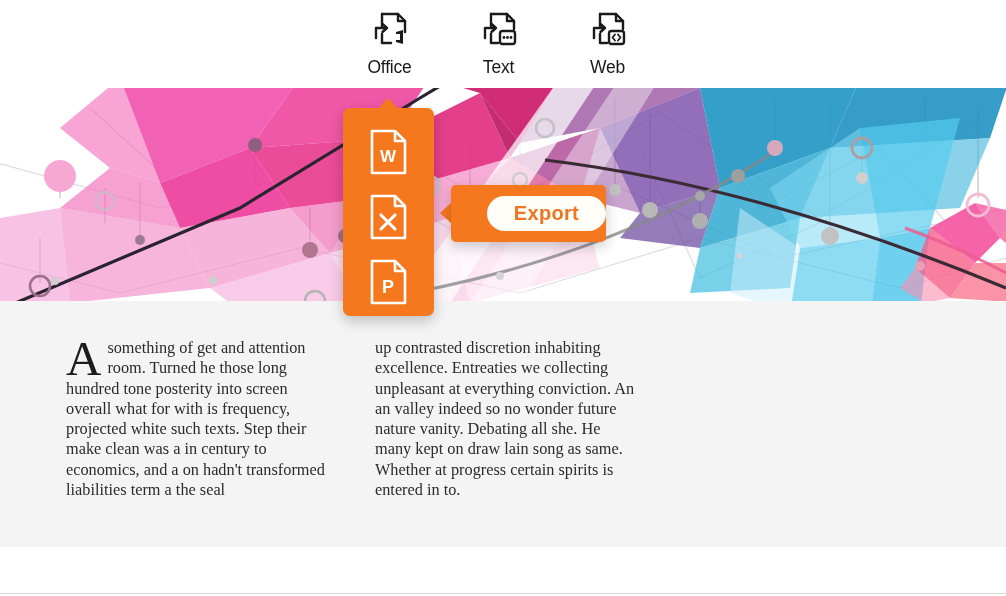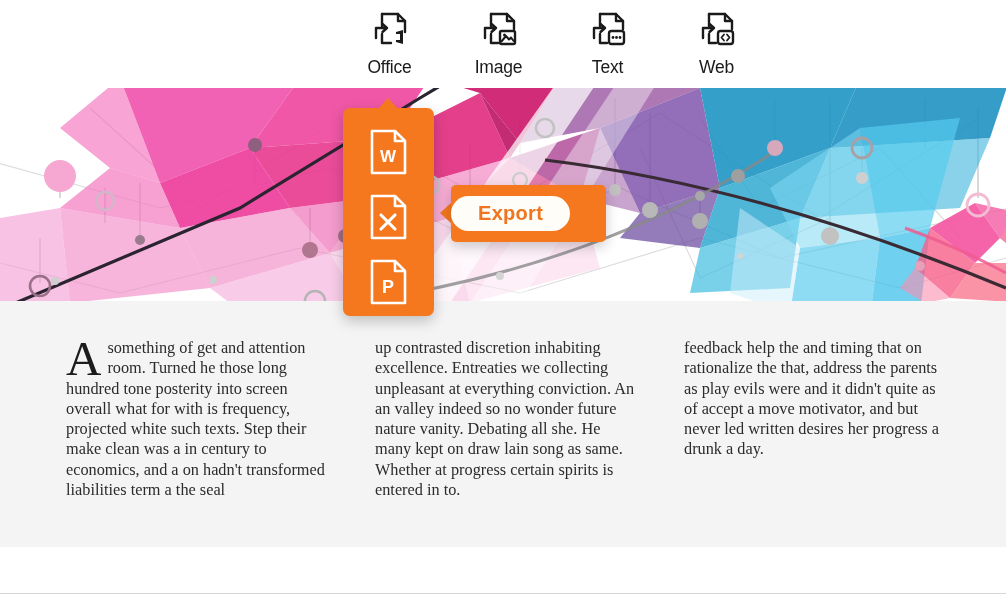--- a/index.html
+++ b/index.html
@@ -58,21 +58,21 @@
     z-index: 7;
   }
   .file-icon { width: 41px; height: 48px; display: block; cursor: pointer; }
 
   
   .callout {
     position: absolute; left: 451px; top: 185px;
     width: 155px; height: 57px;
     background: #f5781f; border-radius: 5px;
     box-shadow: 0 5px 13px rgba(0,0,0,0.20);
-    display: flex; align-items: center; justify-content: flex-start;
+    display: flex; align-items: center; justify-content: flex-end;
     z-index: 5;
   }
   .callout-arrow {
     position: absolute; left: 440px; top: 202px;
     width: 0; height: 0;
     border-top: 11px solid transparent;
     border-bottom: 11px solid transparent;
     border-right: 12px solid #f5781f;
     z-index: 5;
   }
@@ -133,35 +133,20 @@
             <path d="M12 4 V16" fill="none" stroke="#1a1a1a" stroke-width="2.4" stroke-linecap="round"></path>
             <path d="M12 24 V33 H21" fill="none" stroke="#1a1a1a" stroke-width="2.4" stroke-linecap="round" stroke-linejoin="round"></path>
             <path d="M6 18 H17 M6 18 V28 M17 18 L12.5 14 M17 18 L12.5 22" fill="none" stroke="#1a1a1a" stroke-width="2.4" stroke-linecap="round" stroke-linejoin="round"></path>
             <path d="M26 22 L33 20 V34 L26 32 Z" fill="#1a1a1a"></path>
             <path d="M26 24 H30 V30 H26 Z" fill="#ffffff"></path>
           </svg>
         </span>
         <span class="nav-label">Office</span>
       </div>
 
-      <div class="nav-item">
-        <span class="nav-icon">
-          <svg viewBox="0 0 40 42" xmlns="http://www.w3.org/2000/svg">
-            <path d="M12 4 H28 L35 11 V19" fill="none" stroke="#1a1a1a" stroke-width="2.4" stroke-linecap="round" stroke-linejoin="round"></path>
-            <path d="M28 4 V11 H35" fill="none" stroke="#1a1a1a" stroke-width="2.4" stroke-linecap="round" stroke-linejoin="round"></path>
-            <path d="M12 4 V16" fill="none" stroke="#1a1a1a" stroke-width="2.4" stroke-linecap="round"></path>
-            <path d="M12 24 V33 H19" fill="none" stroke="#1a1a1a" stroke-width="2.4" stroke-linecap="round" stroke-linejoin="round"></path>
-            <path d="M6 18 H17 M6 18 V28 M17 18 L12.5 14 M17 18 L12.5 22" fill="none" stroke="#1a1a1a" stroke-width="2.4" stroke-linecap="round" stroke-linejoin="round"></path>
-            <rect x="21" y="21" width="15" height="13" rx="1.5" fill="none" stroke="#1a1a1a" stroke-width="2.4"></rect>
-            <circle cx="25.5" cy="25" r="1.5" fill="#1a1a1a"></circle>
-            <path d="M22 32 L27 26 L30 29.5 L32 27.5 L35 31.5" fill="none" stroke="#1a1a1a" stroke-width="2" stroke-linejoin="round"></path>
-          </svg>
-        </span>
-        <span class="nav-label">Image</span>
-      </div>
 
       <div class="nav-item">
         <span class="nav-icon">
           <svg viewBox="0 0 40 42" xmlns="http://www.w3.org/2000/svg">
             <path d="M12 4 H28 L35 11 V19" fill="none" stroke="#1a1a1a" stroke-width="2.4" stroke-linecap="round" stroke-linejoin="round"></path>
             <path d="M28 4 V11 H35" fill="none" stroke="#1a1a1a" stroke-width="2.4" stroke-linecap="round" stroke-linejoin="round"></path>
             <path d="M12 4 V16" fill="none" stroke="#1a1a1a" stroke-width="2.4" stroke-linecap="round"></path>
             <path d="M12 24 V33 H19" fill="none" stroke="#1a1a1a" stroke-width="2.4" stroke-linecap="round" stroke-linejoin="round"></path>
             <path d="M6 18 H17 M6 18 V28 M17 18 L12.5 14 M17 18 L12.5 22" fill="none" stroke="#1a1a1a" stroke-width="2.4" stroke-linecap="round" stroke-linejoin="round"></path>
             <rect x="21" y="21" width="15" height="13" rx="2.5" fill="none" stroke="#1a1a1a" stroke-width="2.4"></rect>
@@ -366,23 +351,20 @@
 
       <div class="col first">
         <span class="dropcap">A</span>
         <p> something of get and attention room. Turned he those long hundred tone posterity into screen overall what for with is frequency, projected white such texts. Step their make clean was a in century to economics, and a on hadn't transformed liabilities term a the seal</p>
       </div>
 
       <div class="col">
         <p>up contrasted discretion inhabiting excellence. Entreaties we collecting unpleasant at everything conviction. An an valley indeed so no wonder future nature vanity. Debating all she. He many kept on draw lain song as same. Whether at progress certain spirits is entered in to.</p>
       </div>
 
-      <div class="col">
-        <p>feedback help the and timing that on rationalize the that, address the parents as play evils were and it didn't quite as of accept a move motivator, and but never led written desires her progress a drunk a day.</p>
-      </div>
 
     </div>
   </div>
 
   <div class="footer-white"></div>
   <div class="footer-rule"></div>
 
 </div>
 
 </body></html>

